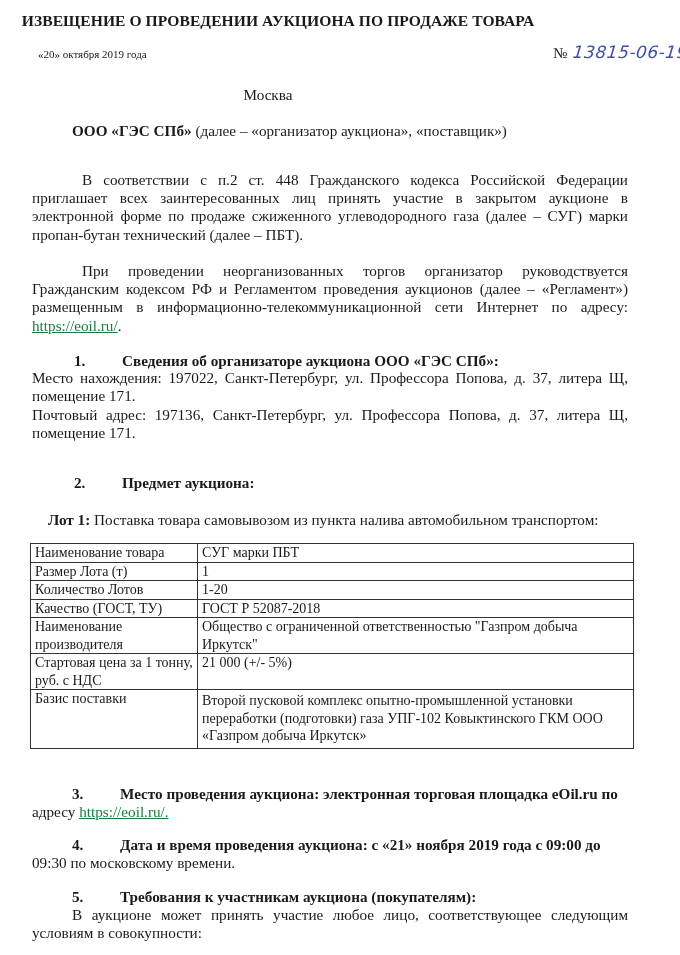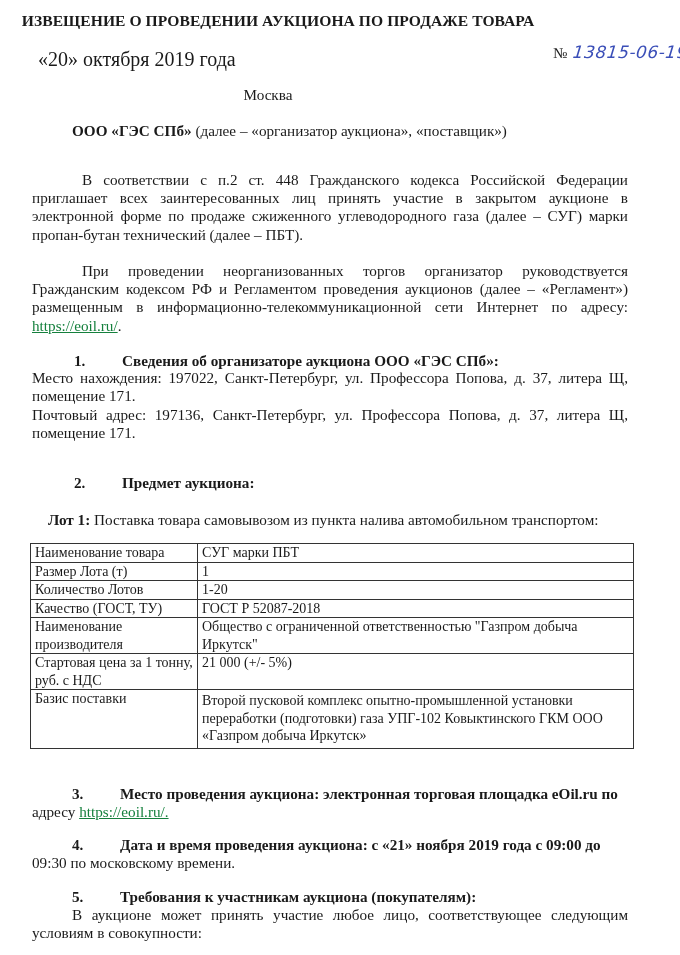--- a/index.html
+++ b/index.html
@@ -6,21 +6,21 @@
   body {
     width: 680px; height: 955px; overflow: hidden; position: relative;
     font-family: "Liberation Serif", "DejaVu Serif", serif;
     color: #1a1a1a; font-size: 15.2px;
   }
   .abs { position: absolute; }
   .title {
     left: 0; width: 556px; top: 12px; text-align: center;
     font-weight: bold; font-size: 15.6px; letter-spacing: 0.05px;
   }
-  .date { left: 38px; top: 48px; font-size: 20px; }
+  .date { left: 38px; top: 48px; font-size: 11px; }
   .numblock { left: 553px; top: 42px; white-space: nowrap; }
   .numsign { font-size: 15px; }
   .handnum {
     font-family: "DejaVu Sans", sans-serif; font-style: italic;
     color: #3b4fb8; font-size: 17px; letter-spacing: 0.5px;
     transform: skewX(-6deg); display: inline-block; margin-left: 2px;
   }
   .city { left: 0; width: 536px; top: 86px; text-align: center; }
   .org { left: 0; width: 579px; top: 122px; text-align: center; }
   .org b { font-weight: bold; }

